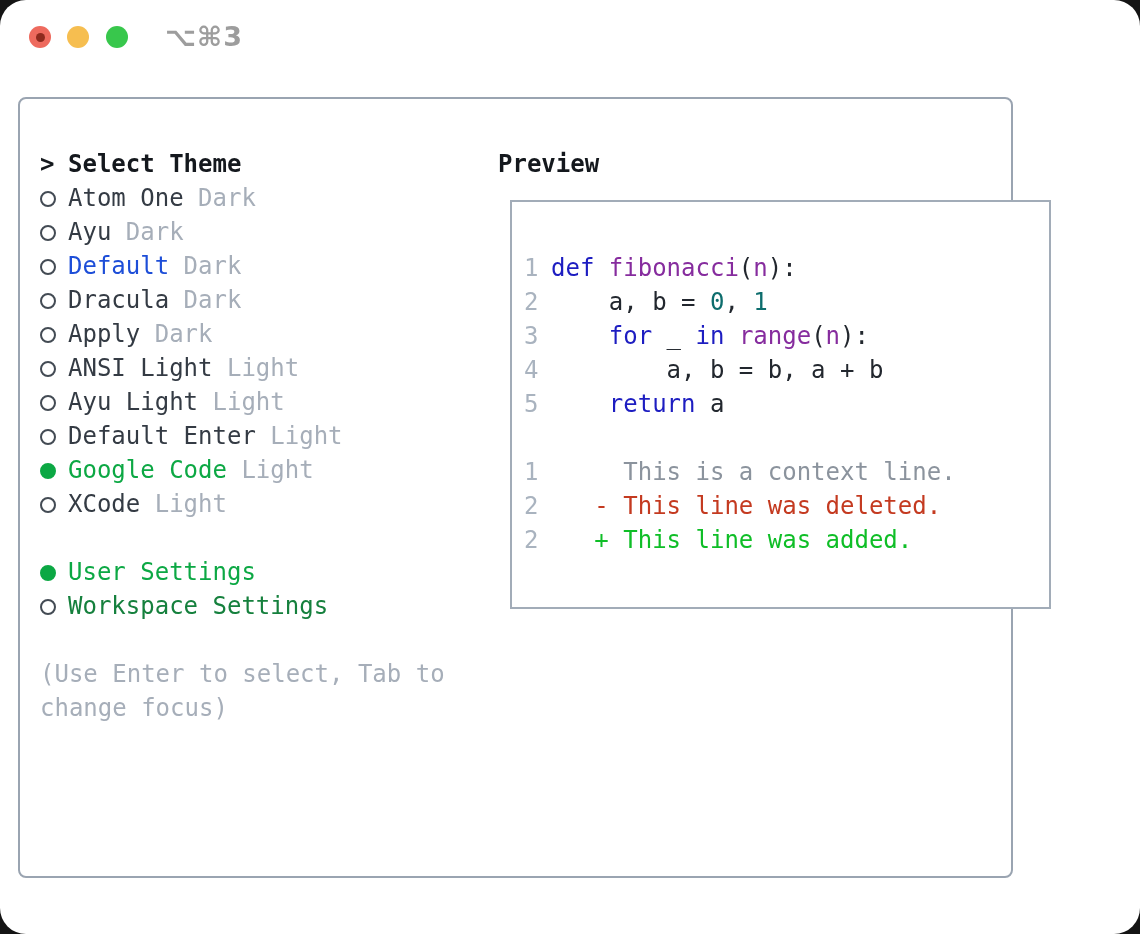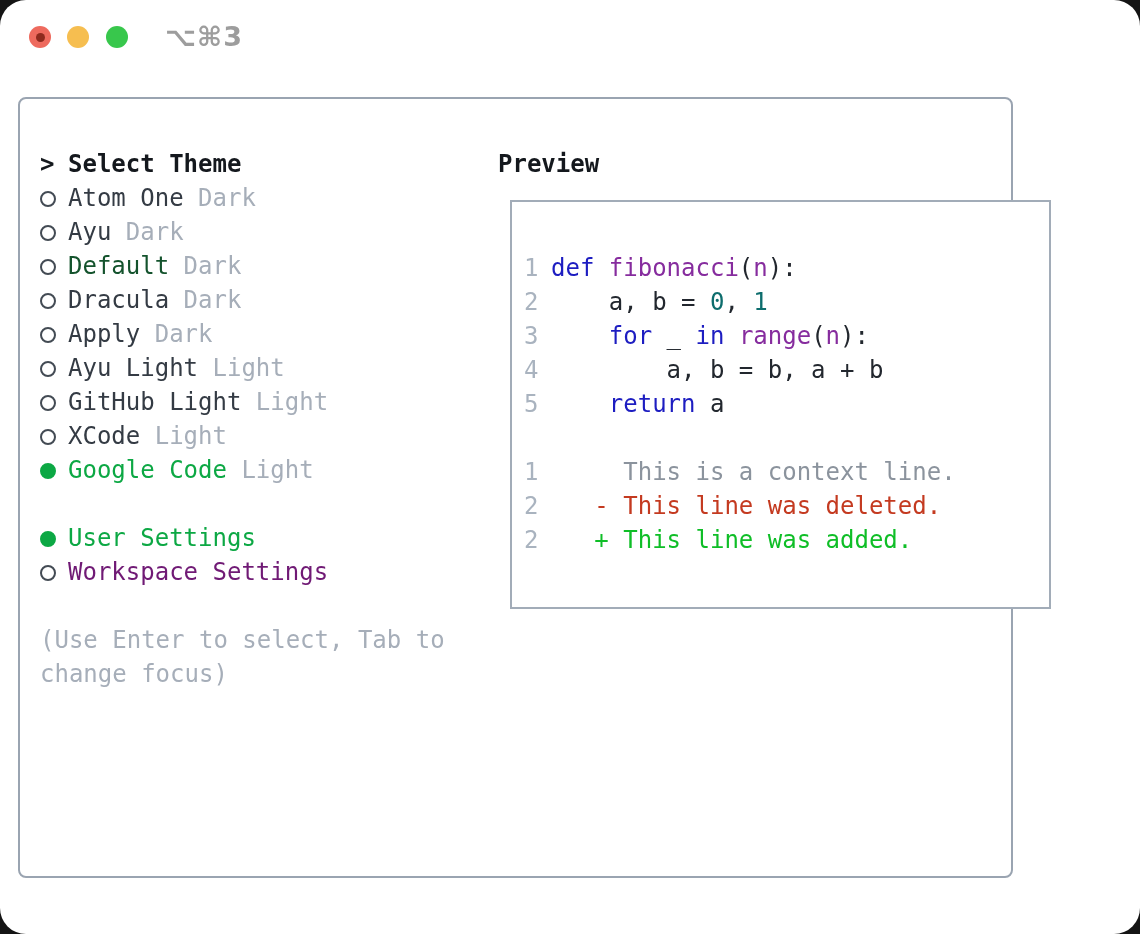--- a/index.html
+++ b/index.html
@@ -70,34 +70,35 @@
   </div>
 
   <div class="panel">
 
     <div class="left">
       <div class="row"><span class="slot prompt">&gt;</span><span class="hdr">Select Theme</span></div>
 
       <div id="theme-list">
           <div class="row"><span class="radio"></span><span style="color: rgb(52, 59, 68);">Atom One</span><span class="t-variant"> Dark</span></div>
           <div class="row"><span class="radio"></span><span style="color: rgb(52, 59, 68);">Ayu</span><span class="t-variant"> Dark</span></div>
-          <div class="row"><span class="radio"></span><span style="color: #14532d;">Default</span><span class="t-variant"> Dark</span></div>
+          <div class="row"><span class="radio"></span><span style="color: #1d4ed8;">Default</span><span class="t-variant"> Dark</span></div>
           <div class="row"><span class="radio"></span><span style="color: rgb(52, 59, 68);">Dracula</span><span class="t-variant"> Dark</span></div>
           <div class="row"><span class="radio"></span><span style="color: rgb(52, 59, 68);">Apply</span><span class="t-variant"> Dark</span></div>
+          <div class="row"><span class="radio"></span><span style="color: rgb(52, 59, 68);">ANSI Light</span><span class="t-variant"> Light</span></div>
           <div class="row"><span class="radio"></span><span style="color: rgb(52, 59, 68);">Ayu Light</span><span class="t-variant"> Light</span></div>
-          <div class="row"><span class="radio"></span><span style="color: rgb(52, 59, 68);">GitHub Light</span><span class="t-variant"> Light</span></div>
+          <div class="row"><span class="radio"></span><span style="color: rgb(52, 59, 68);">Default Enter</span><span class="t-variant"> Light</span></div>
+          <div class="row"><span class="radio sel"></span><span style="color: rgb(12, 168, 68);">Google Code</span><span class="t-variant"> Light</span></div>
           <div class="row"><span class="radio"></span><span style="color: rgb(52, 59, 68);">XCode</span><span class="t-variant"> Light</span></div>
-          <div class="row"><span class="radio sel"></span><span style="color: rgb(12, 168, 68);">Google Code</span><span class="t-variant"> Light</span></div>
         </div>
 
       <div class="row"></div>
 
       <div id="apply-list">
           <div class="row"><span class="radio sel"></span><span style="color: rgb(12, 168, 68);">User Settings</span></div>
-          <div class="row"><span class="radio"></span><span style="color: #701a75;">Workspace Settings</span></div>
+          <div class="row"><span class="radio"></span><span style="color: #15803d;">Workspace Settings</span></div>
         </div>
 
       <div class="row"></div>
       <div class="help">
         <div class="row">(Use Enter to select, Tab to</div>
         <div class="row">change focus)</div>
       </div>
     </div>
 
     <div class="preview-label">Preview</div>

